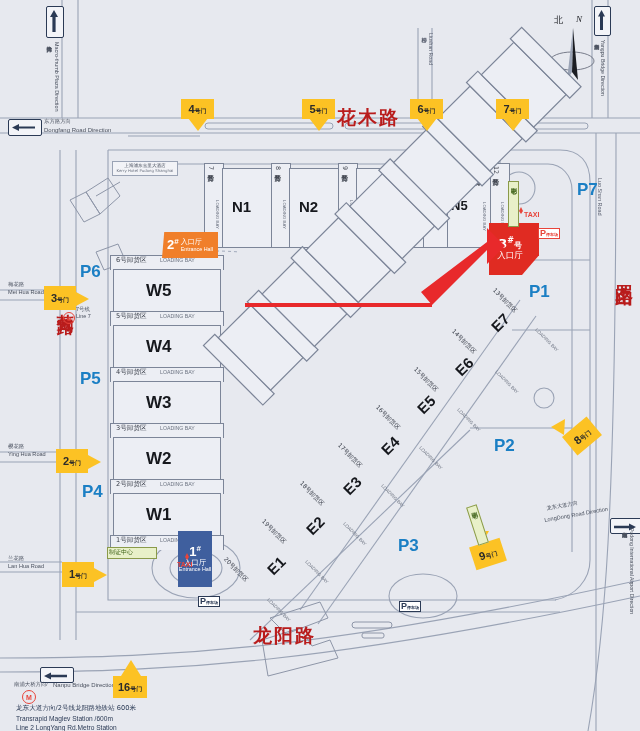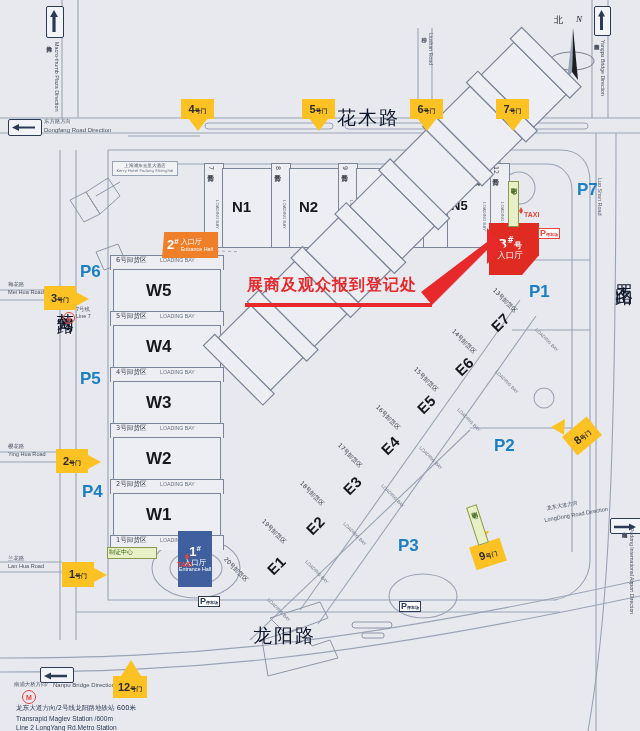--- a/index.html
+++ b/index.html
@@ -9,21 +9,21 @@
     font-family:"Liberation Sans","DejaVu Sans",sans-serif;
     position:relative;
   }
   #map{position:absolute;inset:0;width:640px;height:731px;}
   .lyr{position:absolute;}
 
   
   .t{position:absolute;white-space:nowrap;line-height:1.05;}
   .cn{font-family:"DejaVu Sans","Liberation Sans",sans-serif;}
   .vtext{writing-mode:vertical-rl;text-orientation:mixed;white-space:nowrap;line-height:1.05;position:absolute;}
-  .roadname-red{color:#0f172a;font-weight:normal;}
+  .roadname-red{color:#b91c1c;font-weight:bold;}
   .roadname-red.cn{letter-spacing:2px;}
 
   
   .hall{position:absolute;background:#eceef4;border:1.2px solid #7c8598;}
   .hall-label{position:absolute;color:#16181d;font-weight:bold;font-size:15px;}
   .bay{position:absolute;color:#3a3f4a;font-size:6.3px;}
 
   
   .gate{position:absolute;background:#fcc224;display:flex;align-items:center;justify-content:center;}
   .gate span{color:#2b2b2b;font-weight:bold;font-size:11px;}
@@ -398,21 +398,20 @@
     <span class="n"><span>1</span><sup>#</sup></span>
     <span class="c cn" style="font-size:7.5px;">入口厅</span>
     <span class="e">Entrance Hall</span>
   </div>
 
   <svg class="lyr" width="640" height="731">
     <path d="M82 305 H 440 L 470 275" stroke="#e8292b" stroke-width="0" fill="none"></path>
     <path d="M245 305 H 432" stroke="#e8292b" stroke-width="4" fill="none"></path>
     <path d="M432 305 L 487 250 L 487 264 L 505 246 L 487 228 L 487 242 L 421 292 Z" fill="#e8292b"></path>
   </svg>
-  <div class="annot cn" style="left:247px;top:275px;">展商及观众报到登记处</div>
 
   <div class="pk" style="left:529px;top:282px;">P1</div>
   <div class="pk" style="left:494px;top:436px;">P2</div>
   <div class="pk" style="left:398px;top:536px;">P3</div>
   <div class="pk" style="left:82px;top:482px;">P4</div>
   <div class="pk" style="left:80px;top:369px;">P5</div>
   <div class="pk" style="left:80px;top:262px;">P6</div>
   <div class="pk" style="left:577px;top:180px;">P7</div>
 
   <div class="gate" style="left:181px;top:99px;width:33px;height:20px;">
@@ -472,21 +471,21 @@
     </svg>
 
   <div class="gate" style="left:472px;top:542px;width:32px;height:24px;transform:rotate(-18deg);">
     <span><span>9</span><small>号门</small></span>
   </div>
   <svg class="lyr" style="left:472px;top:530px;width:18px;height:16px;" width="18" height="16">
       <path d="M2 1 H17 L9 15 Z" fill="#fcc224"></path>
     </svg>
 
   <div class="gate" style="left:113px;top:676px;width:34px;height:22px;">
-    <span><span>12</span><small>号门</small></span>
+    <span><span>16</span><small>号门</small></span>
   </div>
   <svg class="lyr" style="left:120px;top:660px;width:22px;height:17px;" width="22" height="17">
       <path d="M11 0 L21 16 H1 Z" fill="#fcc224"></path>
     </svg>
 
   <div class="taxi" style="left:524px;top:211px;">TAXI</div>
   <svg class="lyr" style="left:517px;top:207px;width:8px;height:8px;" width="8" height="8">
       <path d="M4 0 L6 4 L4 7 L2 4 Z" fill="#e8443a"></path>
     </svg>
 

